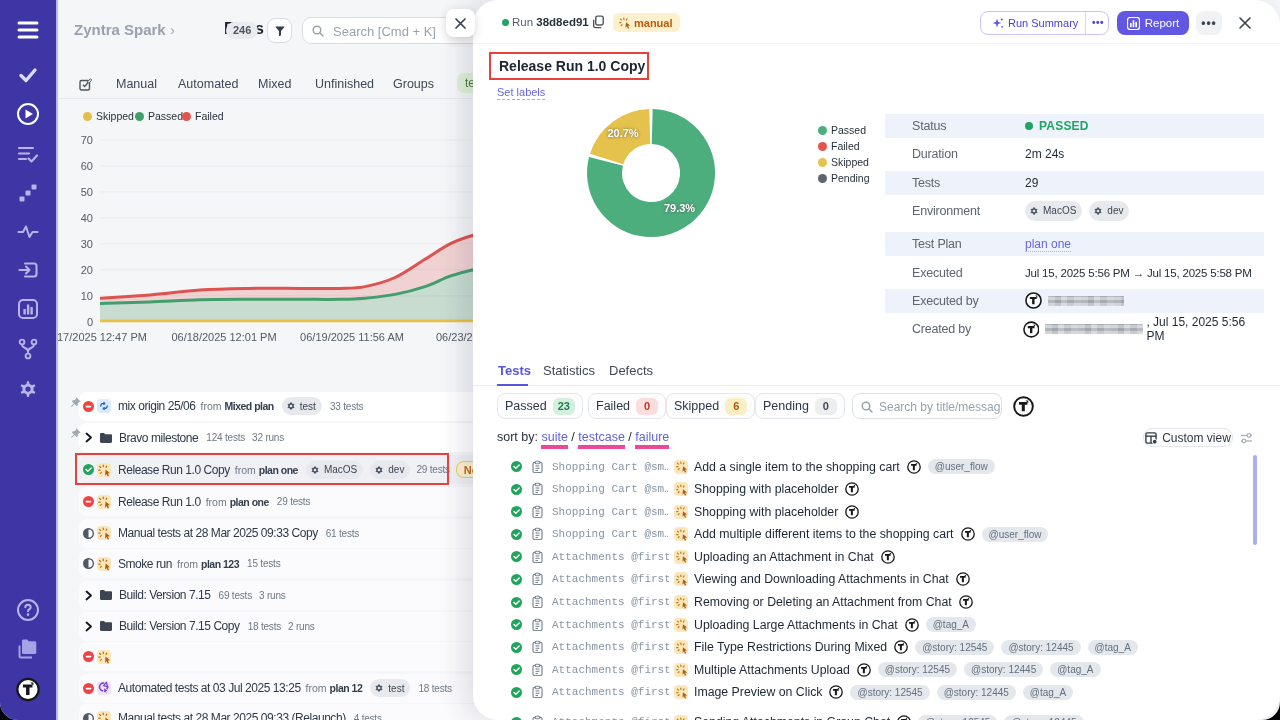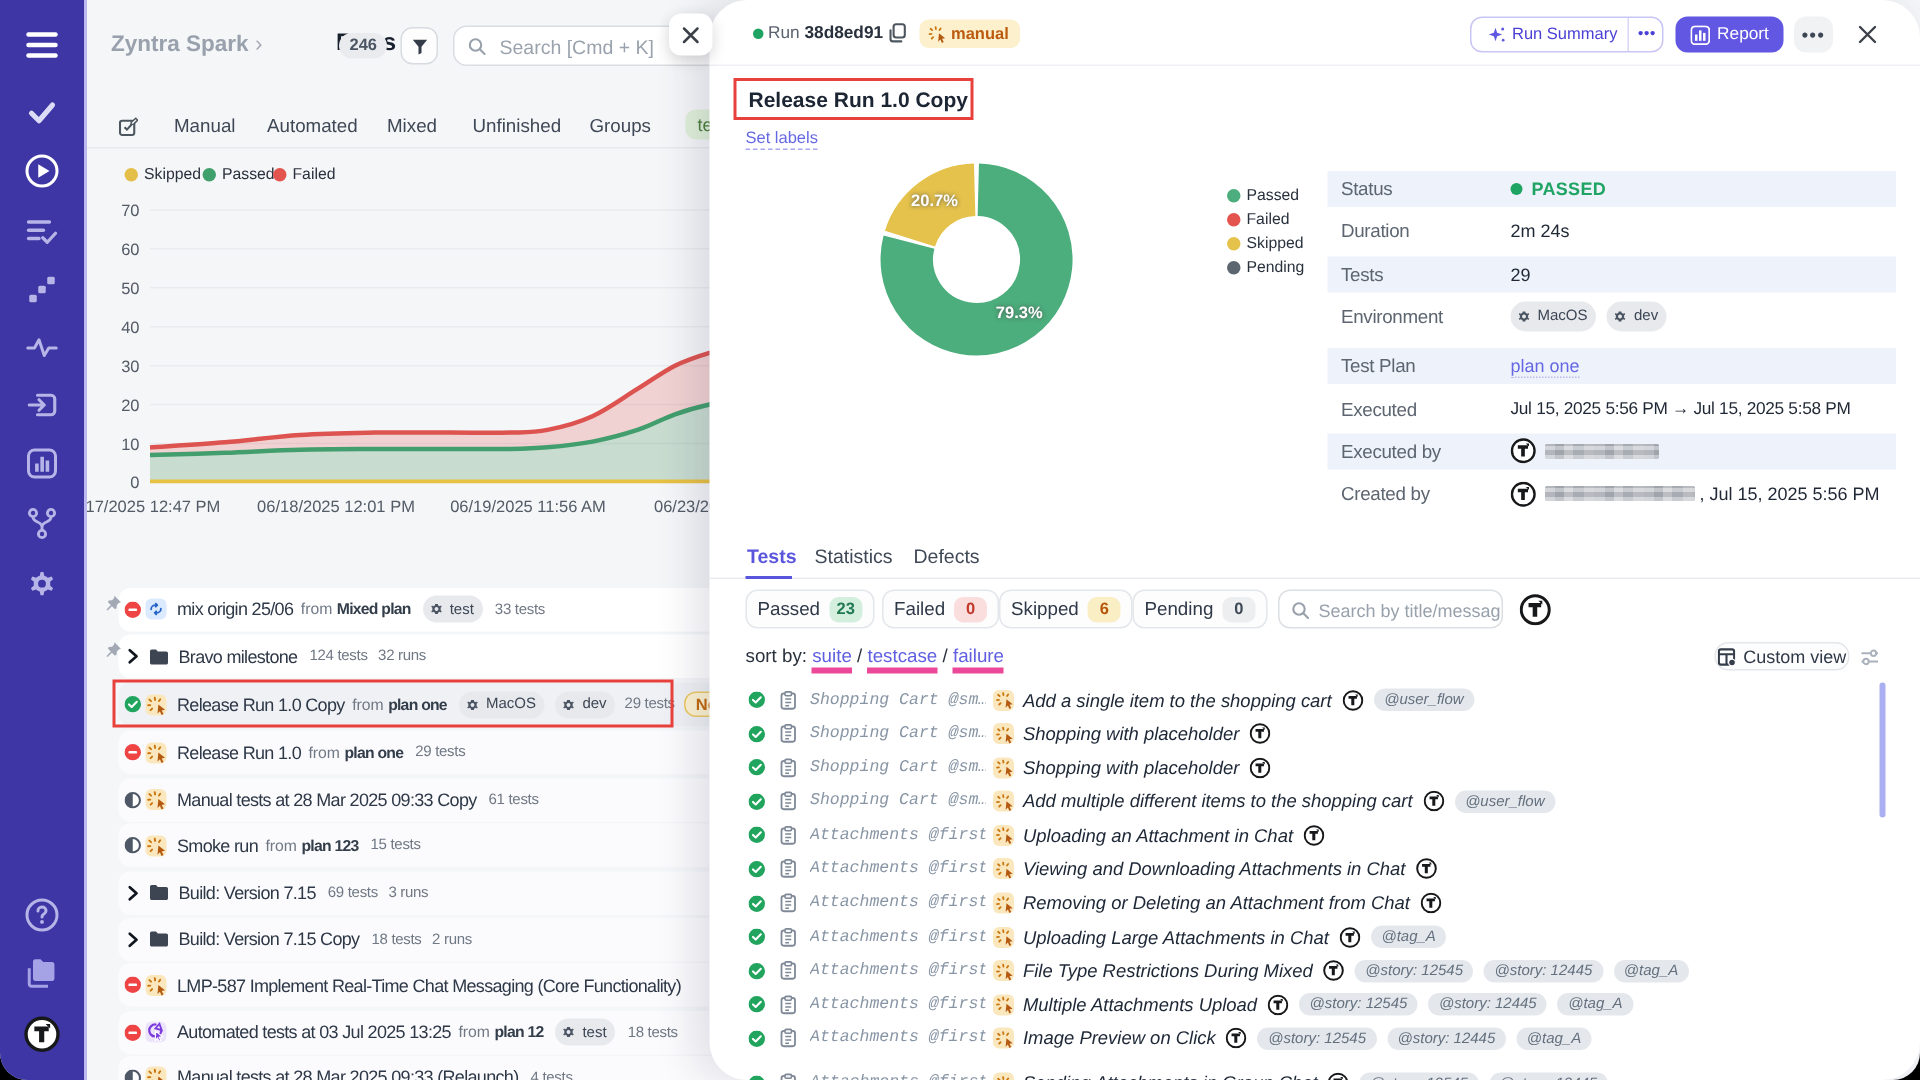--- a/index.html
+++ b/index.html
@@ -46,41 +46,41 @@
   .btn-dots { position:absolute; left:723px; top:11px; width:26px; height:24px; border-radius:8px; background:#f1f2f4; display:flex; align-items:center; justify-content:center; color:#3c4654; font-size:12px; font-weight:bold; letter-spacing:1px; }
   .d-title { position:absolute; left:16px; top:52px; width:160px; height:28px; border:2px solid #e8413c; display:flex; align-items:center; }
   .d-title span { margin-left:8px; font-size:14px; font-weight:bold; color:#1c2533; white-space:nowrap; }
   .d-setlabels { position:absolute; left:24px; top:86px; font-size:11px; color:#6568e2; border-bottom:1px dashed #a6a8ee; padding-bottom:1px; }
 
   .legend-item { position:absolute; display:flex; align-items:center; font-size:10.5px; color:#29313d; }
   .legend-item i { width:9px; height:9px; border-radius:50%; margin-right:4px; }
 
   .dt-row { position:absolute; left:412px; width:379px; height:24px; display:flex; align-items:center; }
   .dt-row.blue { background:#eef2fb; }
-  .dt-label { width:122px; padding-left:9px; font-size:12.5px; letter-spacing:-0.2px; color:#5c6570; }
+  .dt-label { width:122px; padding-left:9px; font-size:12.5px; letter-spacing:-0.2px; color:#5c6570;margin-left:18px; }
   .dt-val { font-size:12px; color:#1f2834; display:flex; align-items:center; }
   .blur1 { height:10px; border-radius:1px; background:
       repeating-linear-gradient(0deg, rgba(255,255,255,0.25) 0 3px, rgba(60,60,70,0.12) 3px 6px),
       repeating-linear-gradient(90deg,#c3c7cc 0 7px,#aeb3ba 7px 13px,#cdd0d4 13px 19px,#b6bbc2 19px 26px,#c9ccd1 26px 33px); }
 
   .d-tabs { position:absolute; left:0; top:358px; width:807px; height:28px; border-bottom:1px solid #ececf0; }
   .d-tab { position:absolute; top:5px; font-size:13px; color:#3f4856; }
   .d-tab.active { color:#5a55dd; font-weight:bold; }
   .d-tab-line { position:absolute; left:24px; top:26px; width:31px; height:2px; background:#5a55dd; }
 
   .fbtn { position:absolute; top:393px; height:26px; background:#fdfdfe; border:1px solid #e3e6ea; border-radius:8px; display:flex; align-items:center; padding:0 7px; font-size:12.5px; color:#2e3847; gap:6px; }
   .fpill { height:17px; min-width:22px; border-radius:6px; display:flex; align-items:center; justify-content:center; font-size:11px; font-weight:bold; padding:0 5px; }
   .d-search { position:absolute; left:379px; top:393px; width:150px; height:26px; border:1px solid #dcdfe3; border-radius:8px; background:#fff; }
   .d-search span { position:absolute; left:26px; top:6px; font-size:12px; color:#99a2ac; }
 
   .sortrow { position:absolute; left:24px; top:430px; font-size:12.5px; color:#29313d; }
   .sortrow a { color:#5f5fe0; border-bottom:4px solid #ec4899; padding-bottom:1px; }
   .cview { position:absolute; left:670px; top:428px; width:90px; height:19px; border:1px solid #e3e6ea; border-radius:9px; background:#fdfdfe; display:flex; align-items:center; justify-content:center; gap:5px; font-size:12px; color:#2e3847; }
 
-  .trow { position:absolute; left:4px; width:790px; height:22px; display:flex; align-items:center;font-style:italic; }
+  .trow { position:absolute; left:16px; width:790px; height:22px; display:flex; align-items:center; }
   .trow .ck { margin-left:22px; }
   .trow .cb { margin-left:9px; }
   .tsuite { margin-left:8px; width:117px; font-family:"Liberation Mono", monospace; font-size:11px; color:#8895a5; white-space:nowrap; overflow:hidden; }
   .tico2 { margin-left:5px; width:14px; height:14px; border-radius:4px; display:flex; align-items:center; justify-content:center; }
   .ttitle { margin-left:6px; font-size:12.3px; color:#1d2736; white-space:nowrap; }
   .tava { margin-left:7px; }
   .ttag { margin-left:7px; height:15px; background:#e4e7ec; border-radius:8px; padding:0 7px; font-size:10px; color:#64707e; display:flex; align-items:center; white-space:nowrap; }
   .scrollthumb { position:absolute; left:780px; top:455px; width:4px; height:90px; border-radius:2px; background:#a9aff0; }
 </style>
 </head>
@@ -391,21 +391,20 @@
       <span class="st">
           <svg width="11" height="11" viewBox="0 0 11 11">
             <use href="#minusc"></use>
           </svg>
         </span>
       <span class="tico" style="background:#fbe7bd">
           <svg width="14" height="14" viewBox="0 0 14 14">
             <use href="#runico"></use>
           </svg>
         </span>
-      <span class="rtitle">LMP-587 Implement Real-Time Chat Messaging (Core Functionality)</span>
     </div>
     <div class="rrow" style="top:673.5px">
       <span class="st">
           <svg width="11" height="11" viewBox="0 0 11 11">
             <use href="#minusc"></use>
           </svg>
         </span>
       <span class="tico" style="background:#ece4fb">
           <svg width="14" height="14" viewBox="0 0 14 14">
             <use href="#autoico"></use>

